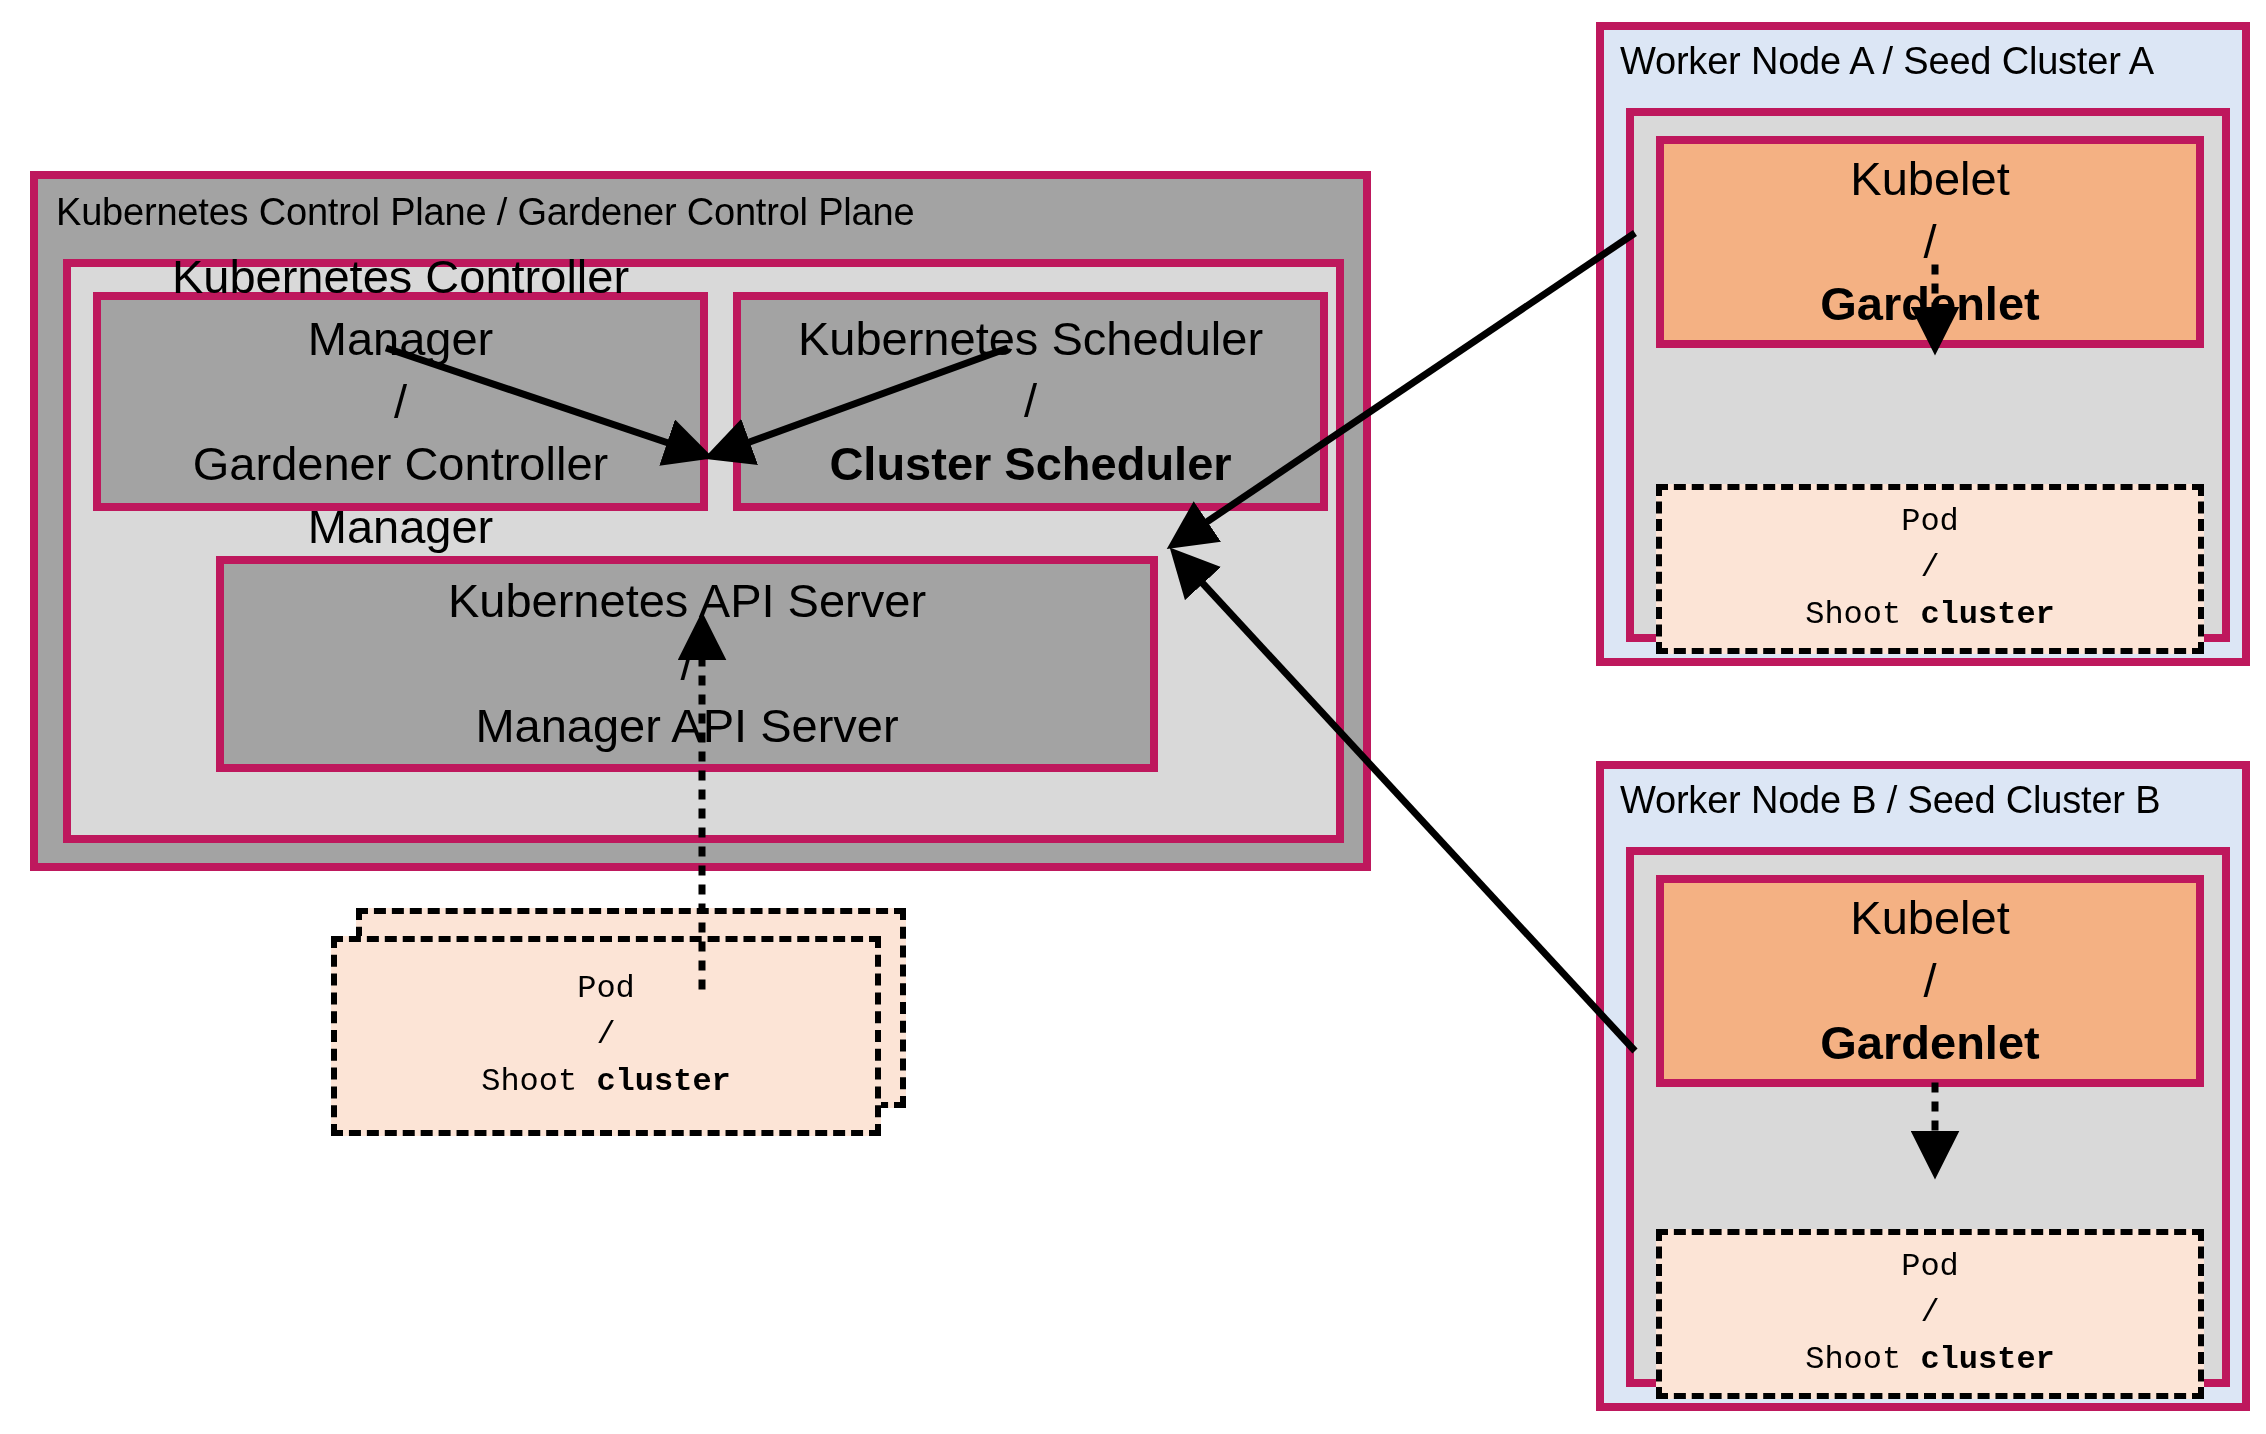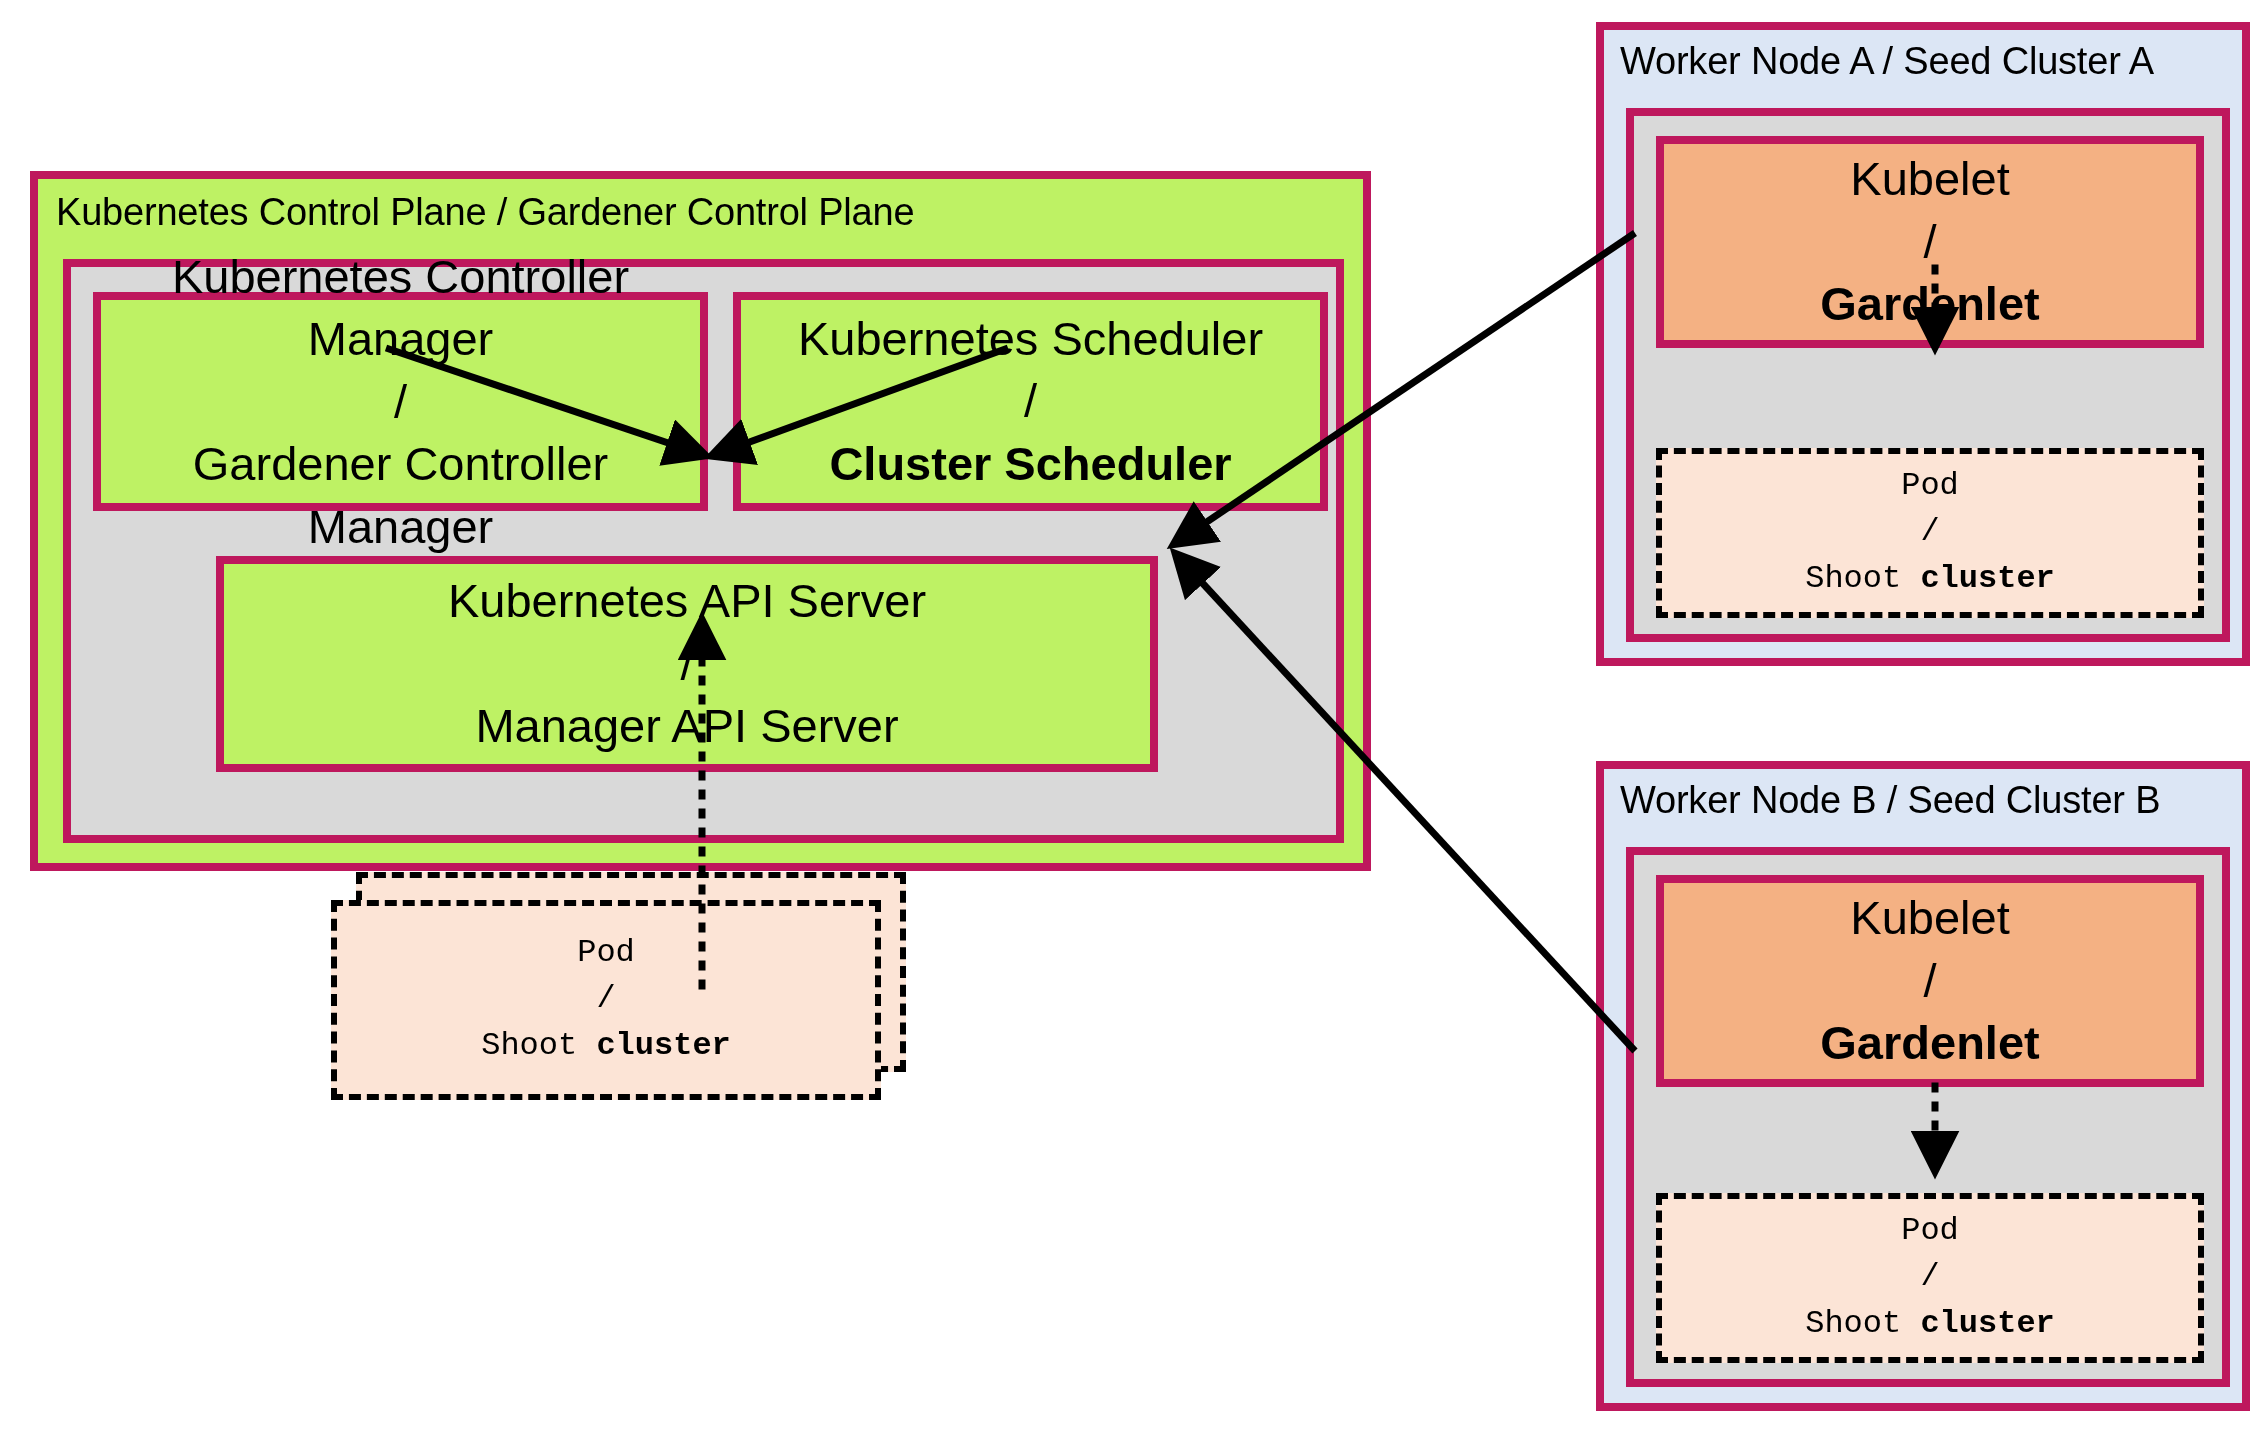--- a/index.html
+++ b/index.html
@@ -5,25 +5,25 @@
   html,body{margin:0;padding:0;background:#ffffff;}
   body{width:2266px;height:1434px;position:relative;overflow:hidden;
        font-family:"Liberation Sans",sans-serif;color:#000;}
   .stage{position:absolute;inset:0;}
 
   
   .box{position:absolute;box-sizing:border-box;}
   .solid{border:8px solid #be185d;}
   .dashed{border:6px dashed #000;}
 
-  .green{background:#bef264;text-decoration:underline;}
+  .green{background:#a3a3a3;text-decoration:underline;}
   .gray{background:#d9d9d9;}
   .blue{background:#dce6f5;}
   .orange{background:#f4b183;}
-  .peach{background:#fce4d6;}
+  .peach{background:#fce4d6;margin-top:36px;}
 
   
   .panel-title{position:absolute;font-size:38px;line-height:1.05;
                letter-spacing:-.2px;white-space:nowrap;}
   .ctr{position:absolute;left:0;right:0;top:50%;transform:translateY(-50%);
        text-align:center;font-size:47px;line-height:1.33;}
   .ctr .ln{display:block;}
   .b{font-weight:bold;}
   .mono{font-family:"Liberation Mono",monospace;font-size:32px;line-height:1.45;}
 

